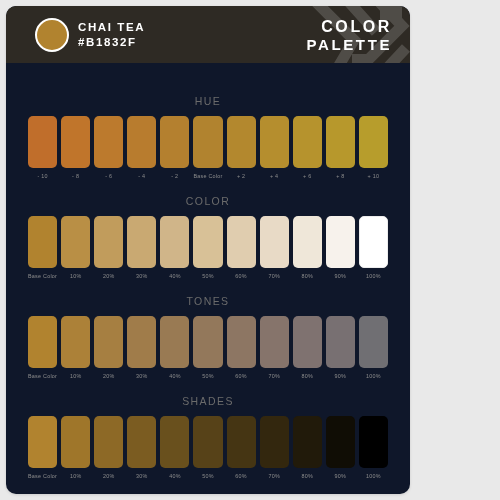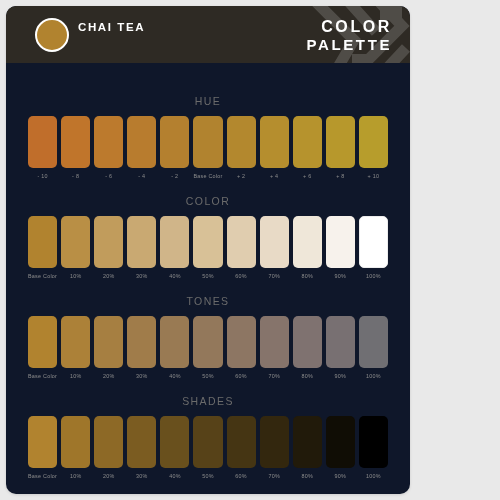--- a/index.html
+++ b/index.html
@@ -127,20 +127,21 @@
         <path d="M34 -4 L70 36"></path>
       </g>
       <rect x="74" y="2" width="22" height="22" fill="#ffffff"></rect>
       <rect x="46" y="58" width="20" height="20" fill="#ffffff"></rect>
     </svg>
 
     <div id="swatch-circle" style="background: rgb(177, 131, 47);"></div>
 
     <div id="header-text">
       <div id="color-name">CHAI TEA</div>
+      <div id="color-hex">#B1832F</div>
     </div>
 
     <div id="brand">
       <div id="brand-line1">COLOR</div>
       <div id="brand-line2">PALETTE</div>
     </div>
 
   </div>
 
   <div id="body">

